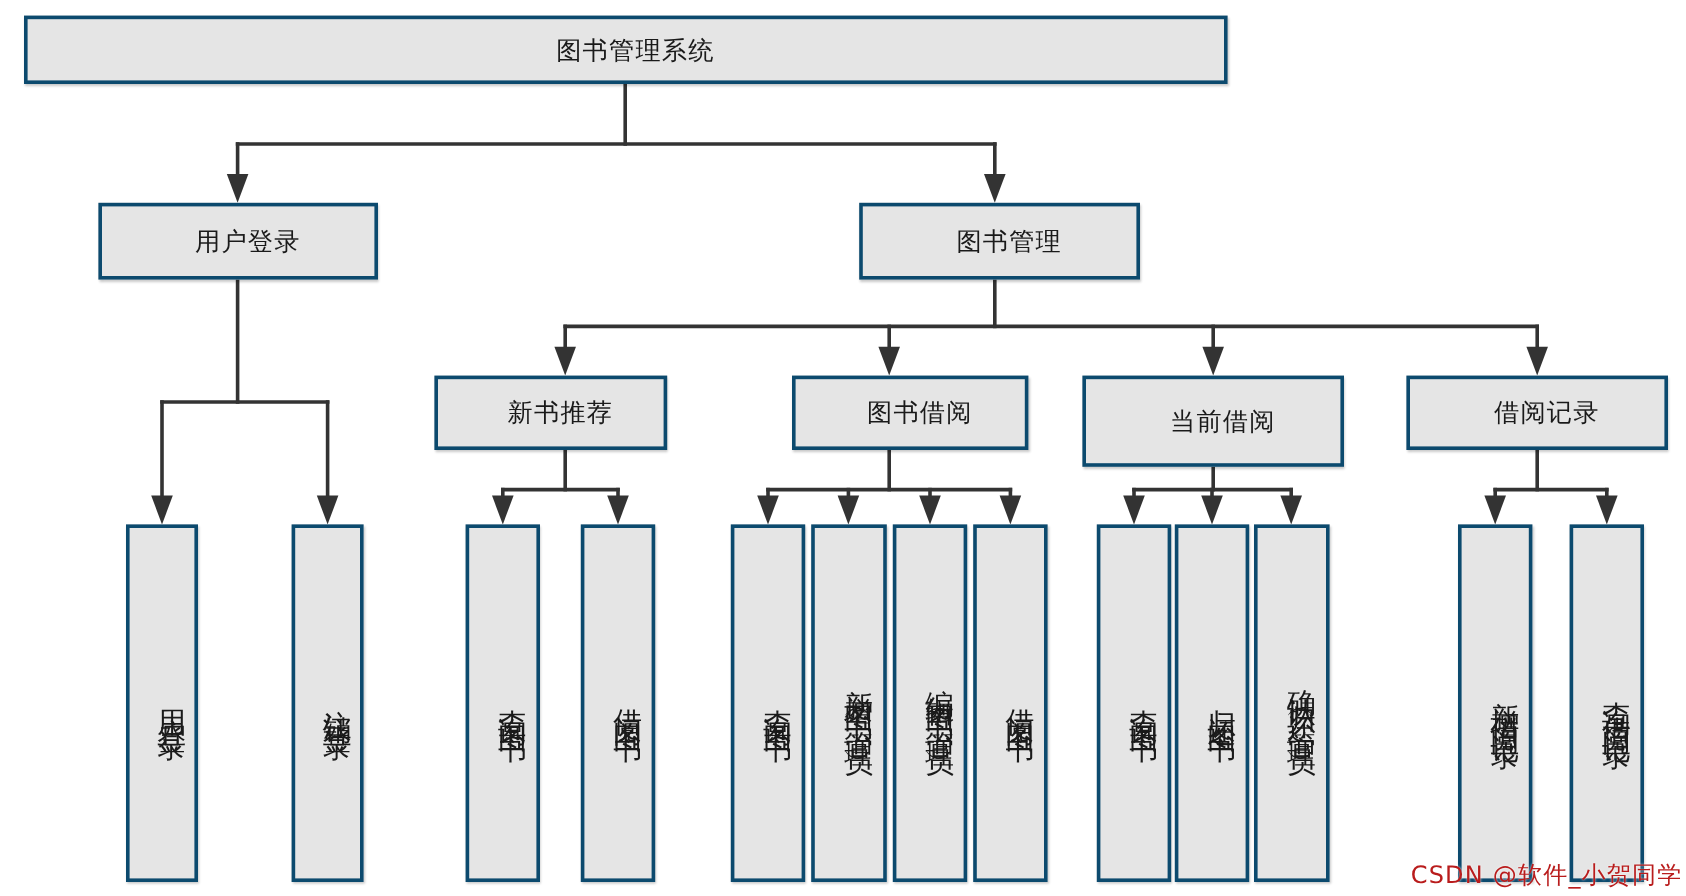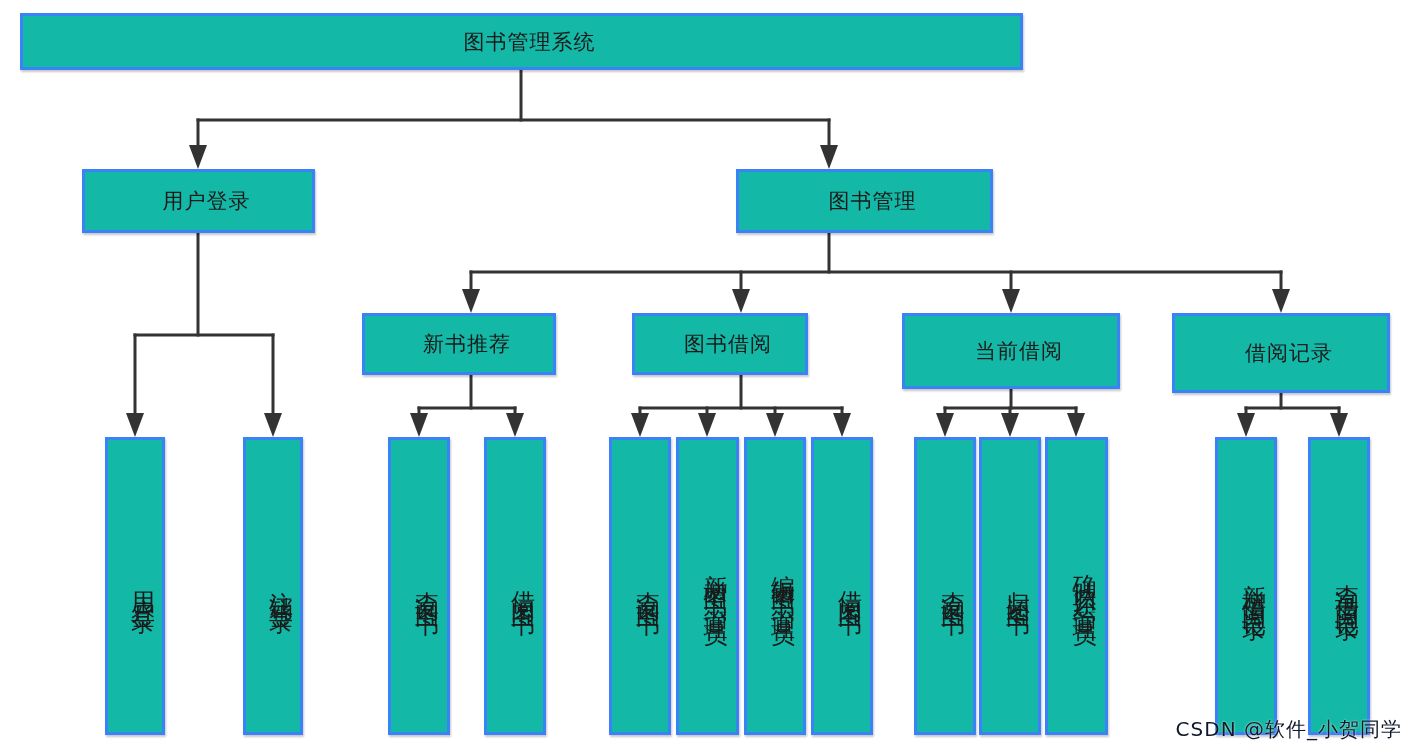--- a/index.html
+++ b/index.html
@@ -21,22 +21,22 @@
   }
   .connectors {
     position: absolute;
     left: 0; top: 0;
     width: 1405px; height: 747px;
     z-index: 1;
   }
   .node {
     position: absolute;
     box-sizing: border-box;
-    border: 3px solid #3b82f6;
-    background: #14b8a6;
+    border: 3px solid #0c4a6e;
+    background: #e5e5e5;
     display: flex;
     align-items: center;
     justify-content: center;
     box-shadow: 1px 2px 2px rgba(0,0,0,0.22);
     z-index: 2;
     padding-left: 16px;
   }
   .hbox span {
     font-size: 21px;
     color: #1a1a1a;
@@ -50,21 +50,21 @@
     letter-spacing: 7px;
     color: #1a1a1a;
     white-space: nowrap;
     line-height: 1;
   }
   .watermark {
     position: absolute;
     right: 3px;
     bottom: 4px;
     font-size: 20px;
-    color: #0f172a;
+    color: #b91c1c;
     letter-spacing: 1px;
     z-index: 5;
     white-space: nowrap;
     text-shadow: 0 0 2px rgba(255,255,255,0.9);
   }
 </style>
 </head>
 <body>
 
 <div class="stage">
@@ -135,34 +135,34 @@
     </g>
   </svg>
 
   <div class="node hbox" style="left:20px;top:13px;width:1003px;height:57px">
     <span>图书管理系统</span>
   </div>
 
   <div class="node hbox" style="left:82px;top:169px;width:233px;height:64px">
     <span>用户登录</span>
   </div>
-  <div class="node hbox" style="left:736px;top:169px;width:257px;height:64px">
+  <div class="node hbox" style="left:716px;top:169px;width:234px;height:64px">
     <span>图书管理</span>
   </div>
 
   <div class="node hbox" style="left:362px;top:313px;width:194px;height:62px">
     <span>新书推荐</span>
   </div>
-  <div class="node hbox" style="left:632px;top:313px;width:176px;height:62px">
+  <div class="node hbox" style="left:660px;top:313px;width:197px;height:62px">
     <span>图书借阅</span>
   </div>
   <div class="node hbox" style="left:902px;top:313px;width:218px;height:76px">
     <span>当前借阅</span>
   </div>
-  <div class="node hbox" style="left:1172px;top:313px;width:218px;height:80px">
+  <div class="node hbox" style="left:1172px;top:313px;width:218px;height:62px">
     <span>借阅记录</span>
   </div>
 
   <div class="node vbox" style="left:105px;top:437px;width:60px;height:298px">
     <span>用户登录</span>
   </div>
   <div class="node vbox" style="left:243px;top:437px;width:60px;height:298px">
     <span>注销登录</span>
   </div>
 

